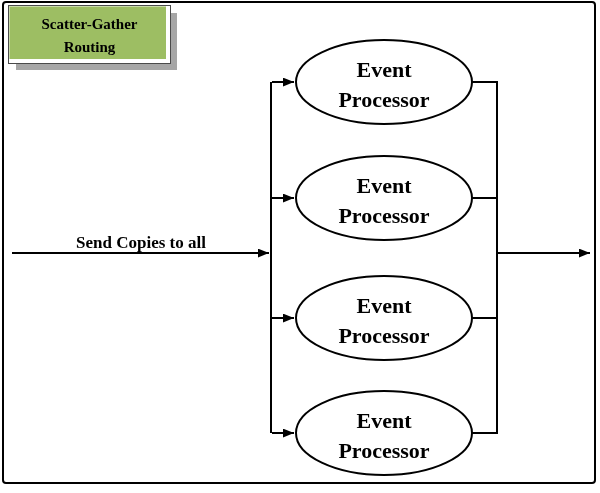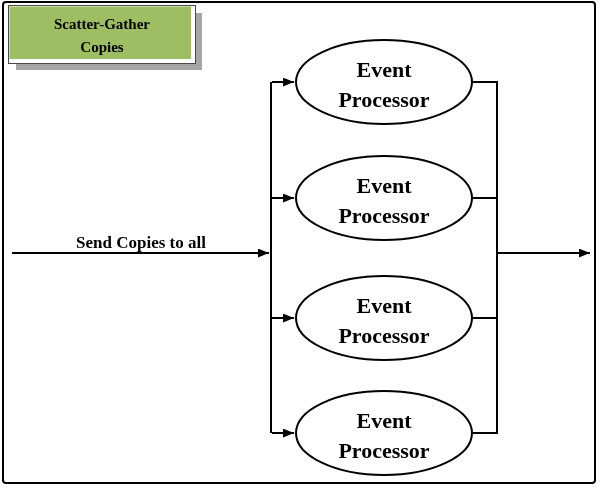--- a/index.html
+++ b/index.html
@@ -20,21 +20,21 @@
     height: 483px;
     border: 2px solid #000000;
     border-radius: 4px;
     box-sizing: border-box;
     background: #ffffff;
   }
   .title-box {
     position: absolute;
     left: 8px;
     top: 5px;
-    width: 188px;
+    width: 163px;
     height: 59px;
     background: #9dbe63;
     border: 1px solid #4a4a4a;
     box-sizing: border-box;
     box-shadow: inset -4px -4px 0 #ffffff,
                 inset 1px 1px 0 rgba(255,255,255,0.45),
                 7px 7px 0 -1px #a6a6a6;
     text-align: center;
     padding-top: 7px;
     z-index: 2;
@@ -76,21 +76,21 @@
     text-anchor: middle;
   }
 </style>
 </head>
 <body>
 
 <div class="frame"></div>
 
 <div class="title-box">
   <div class="title-line">Scatter-Gather</div>
-  <div class="title-line">Copies</div>
+  <div class="title-line">Routing</div>
 </div>
 
 <svg class="diagram" width="600" height="493" viewBox="0 0 600 493" xmlns="http://www.w3.org/2000/svg">
   <defs>
     <marker id="arrowhead" viewBox="0 0 10 8" refX="10" refY="4" markerWidth="11" markerHeight="9" markerUnits="userSpaceOnUse" orient="auto">
       <path d="M0,0 L10,4 L0,8 Z" fill="#000000"></path>
     </marker>
   </defs>
 
   <text class="flow-label" x="141" y="248">Send Copies to all</text>

